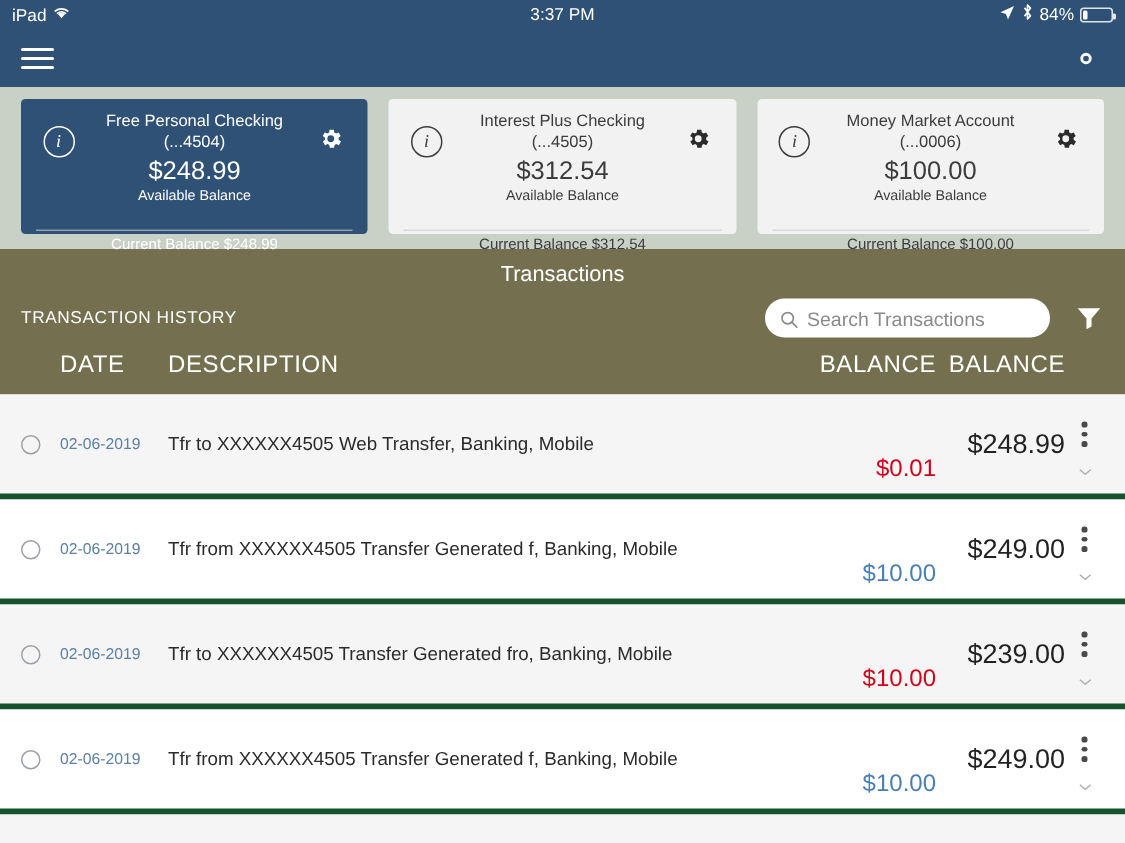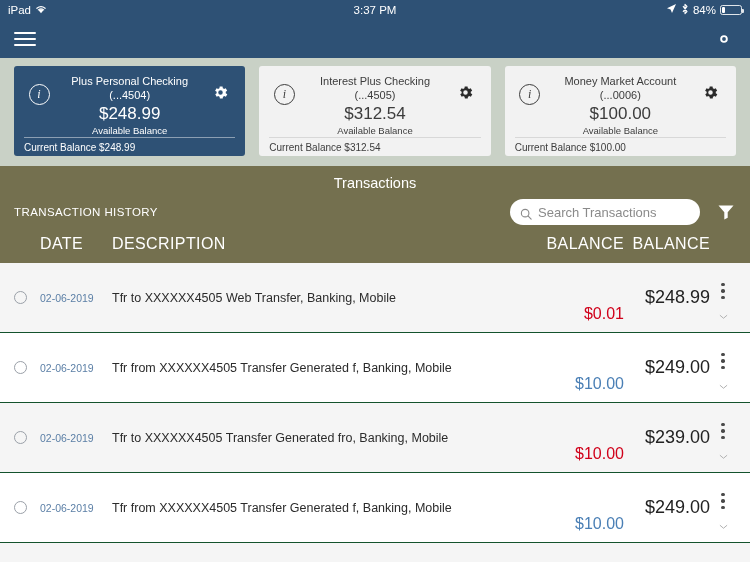--- a/index.html
+++ b/index.html
@@ -74,22 +74,23 @@
   }
   .card-center { flex: 1; text-align: center; padding-top: 2px; }
   .card-name { font-size: 11px; line-height: 14px; }
   .card-num { font-size: 11px; line-height: 14px; }
   .card-amount { font-size: 17px; line-height: 21px; margin-top: 1px; }
   .card-avail { font-size: 9.5px; line-height: 13px; }
   .card-gear { width: 30px; display: flex; align-items: center;
     justify-content: center; padding-top: 12px; }
   .gear-card { width: 17px; height: 17px; }
   .card-foot {
-    text-align: left; font-size: 10px; padding: 4px 0 6px 0;
+    text-align: center; font-size: 10px; padding: 4px 0 6px 0;
     border-top: 1px solid rgba(255,255,255,.45);
+    margin-top: 16px;
   }
   .card.plain .card-foot { border-top: 1px solid #d8d8d8; }
 
   
   .trans-head { background: #74704f; color: #fff; }
   .trans-title {
     text-align: center; font-size: 14.5px; padding: 9px 0 8px 0;
   }
   .trans-bar {
     display: flex; align-items: center; padding: 0 14px 10px 14px;
@@ -117,21 +118,21 @@
   .ch-date { width: 72px; flex: none; }
   .ch-desc { flex: 1; }
   .ch-amount { width: 86px; text-align: right; flex: none; }
   .ch-balance { width: 86px; text-align: right; flex: none; }
   .ch-menu { width: 26px; flex: none; }
 
   
   .rows { background: #fff; }
   .row {
     display: flex; align-items: center; height: 70px;
-    padding: 0 14px; border-bottom: 1px solid #14532d;
+    padding: 0 14px; border-bottom: 4px solid #14532d;
   }
   .row.alt { background: #f5f5f5; }
   .row.white { background: #ffffff; }
   .r-check { width: 26px; flex: none; }
   .circle-check {
     width: 13px; height: 13px; border-radius: 50%;
     border: 1.2px solid #9aa0a8;
   }
   .r-date {
     width: 72px; flex: none; font-size: 10.5px; color: #5b7fa6;
@@ -204,21 +205,21 @@
   </div>
 
   <div class="accounts">
 
     <div class="card selected">
       <div class="card-body">
         <div class="card-info">
           <div class="info-circle">i</div>
         </div>
         <div class="card-center">
-          <div class="card-name">Plus Personal Checking</div>
+          <div class="card-name">Free Personal Checking</div>
           <div class="card-num">(...4504)</div>
           <div class="card-amount">$248.99</div>
           <div class="card-avail">Available Balance</div>
         </div>
         <div class="card-gear">
           <svg class="gear-card" viewBox="0 0 24 24" fill="#fff">
               <path d="M19.4 13a7.5 7.5 0 0 0 0-2l2-1.6-2-3.4-2.4 1a7.6 7.6 0 0 0-1.7-1l-.4-2.5h-4l-.4 2.5c-.6.2-1.2.6-1.7 1l-2.4-1-2 3.4L6.6 11a7.5 7.5 0 0 0 0 2l-2 1.6 2 3.4 2.4-1c.5.4 1.1.8 1.7 1l.4 2.5h4l.4-2.5c.6-.2 1.2-.6 1.7-1l2.4 1 2-3.4zM12 15.2a3.2 3.2 0 1 1 0-6.4 3.2 3.2 0 0 1 0 6.4z"></path>
             </svg>
         </div>
       </div>

